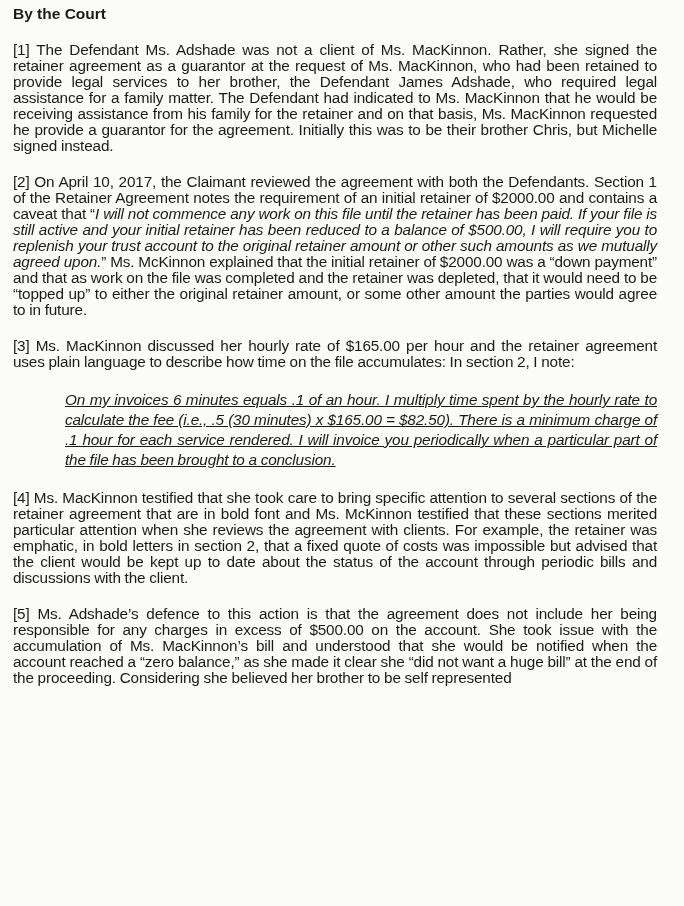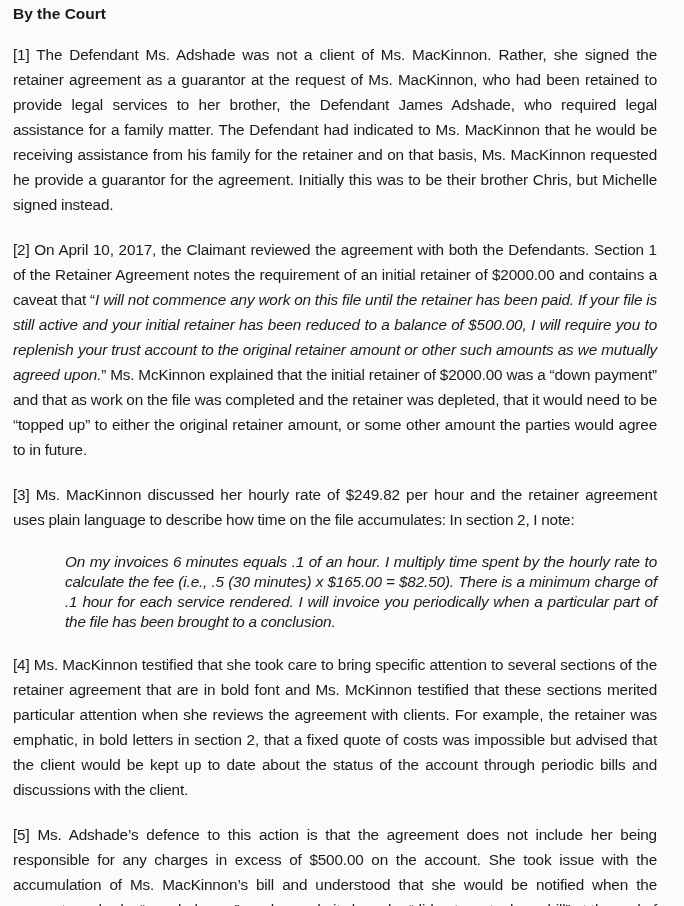--- a/index.html
+++ b/index.html
@@ -22,28 +22,29 @@
       padding: 4px 27px 0 13px;
     }
     .heading {
       font-weight: bold;
       font-size: 15.5px;
       line-height: 20px;
       margin: 0 0 18px 0;
     }
     p.para {
       font-size: 15.3px;
-      line-height: 25px;
+      line-height: 16px;
       margin: 0 0 20px 0;
       text-align: justify;
       letter-spacing: -0.15px;
       word-spacing: -0.3px;
     }
     .quote {
       margin: 8px 0 20px 52px;
+      text-decoration: underline;
     }
     .quote p {
       font-style: italic;
       font-size: 15.3px;
       line-height: 20px;
       margin: 0 0 20px 0;
       text-align: justify;
       letter-spacing: -0.15px;
       word-spacing: -0.3px;
     }
@@ -53,21 +54,21 @@
 </head>
 <body>
 
 <div class="page">
   <div class="heading">By the Court</div>
 
   <p class="para"><span>[1]</span> <span>The Defendant Ms. Adshade was not a client of Ms. MacKinnon. Rather, she signed the retainer agreement as a guarantor at the request of Ms. MacKinnon, who had been retained to provide legal services to her brother, the Defendant James Adshade, who required legal assistance for a family matter. The Defendant had indicated to Ms. MacKinnon that he would be receiving assistance from his family for the retainer and on that basis, Ms. MacKinnon requested he provide a guarantor for the agreement. Initially this was to be their brother Chris, but Michelle signed instead.</span></p>
 
   <p class="para"><span>[2]</span> <span>On April 10, 2017, the Claimant reviewed the agreement with both the Defendants. Section 1 of the Retainer Agreement notes the requirement of an initial retainer of $2000.00 and contains a caveat that “</span><em>I will not commence any work on this file until the retainer has been paid. If your file is still active and your initial retainer has been reduced to a balance of $500.00, I will require you to replenish your trust account to the original retainer amount or other such amounts as we mutually agreed upon.</em><span>” Ms. McKinnon explained that the initial retainer of $2000.00 was a “down payment”  and that as work on the file was completed and the retainer was depleted, that it would need to be “topped up”  to either the original retainer amount, or some other amount the parties would agree to in future.</span></p>
 
-  <p class="para"><span>[3]</span> <span>Ms. MacKinnon discussed her hourly rate of $249.82 per hour and the retainer agreement uses plain language to describe how time on the file accumulates: In section 2, I note:</span></p>
+  <p class="para"><span>[3]</span> <span>Ms. MacKinnon discussed her hourly rate of $165.00 per hour and the retainer agreement uses plain language to describe how time on the file accumulates: In section 2, I note:</span></p>
 
   <div class="quote">
     <p>On my invoices 6 minutes equals .1 of an hour.  I multiply time spent by the hourly rate to calculate the fee (i.e., .5 (30 minutes) x $165.00 = $82.50). There is a minimum charge of .1 hour for each service rendered.  I will invoice you periodically when a particular part of the file has been brought to a conclusion.</p>
   </div>
 
   <p class="para"><span>[4]</span> <span>Ms. MacKinnon testified that she took care to bring specific attention to several sections of the retainer agreement that are in bold font and Ms. McKinnon testified that these sections merited particular attention when she reviews the agreement with clients. For example, the retainer was emphatic, in bold letters in section 2, that a fixed quote of costs was impossible but advised that the client would be kept up to date about the status of the account through periodic bills and discussions with the client.</span></p>
 
   <p class="para"><span>[5]</span> <span>Ms. Adshade’s defence to this action is that the agreement does not include her being responsible for any charges in excess of $500.00 on the account. She took issue with the accumulation of Ms. MacKinnon’s bill and understood that she would be notified when the account reached a “zero balance,” as she made it clear she “did not want a huge bill” at the end of the proceeding. Considering she believed her brother to be self represented</span></p>
 </div>
 

